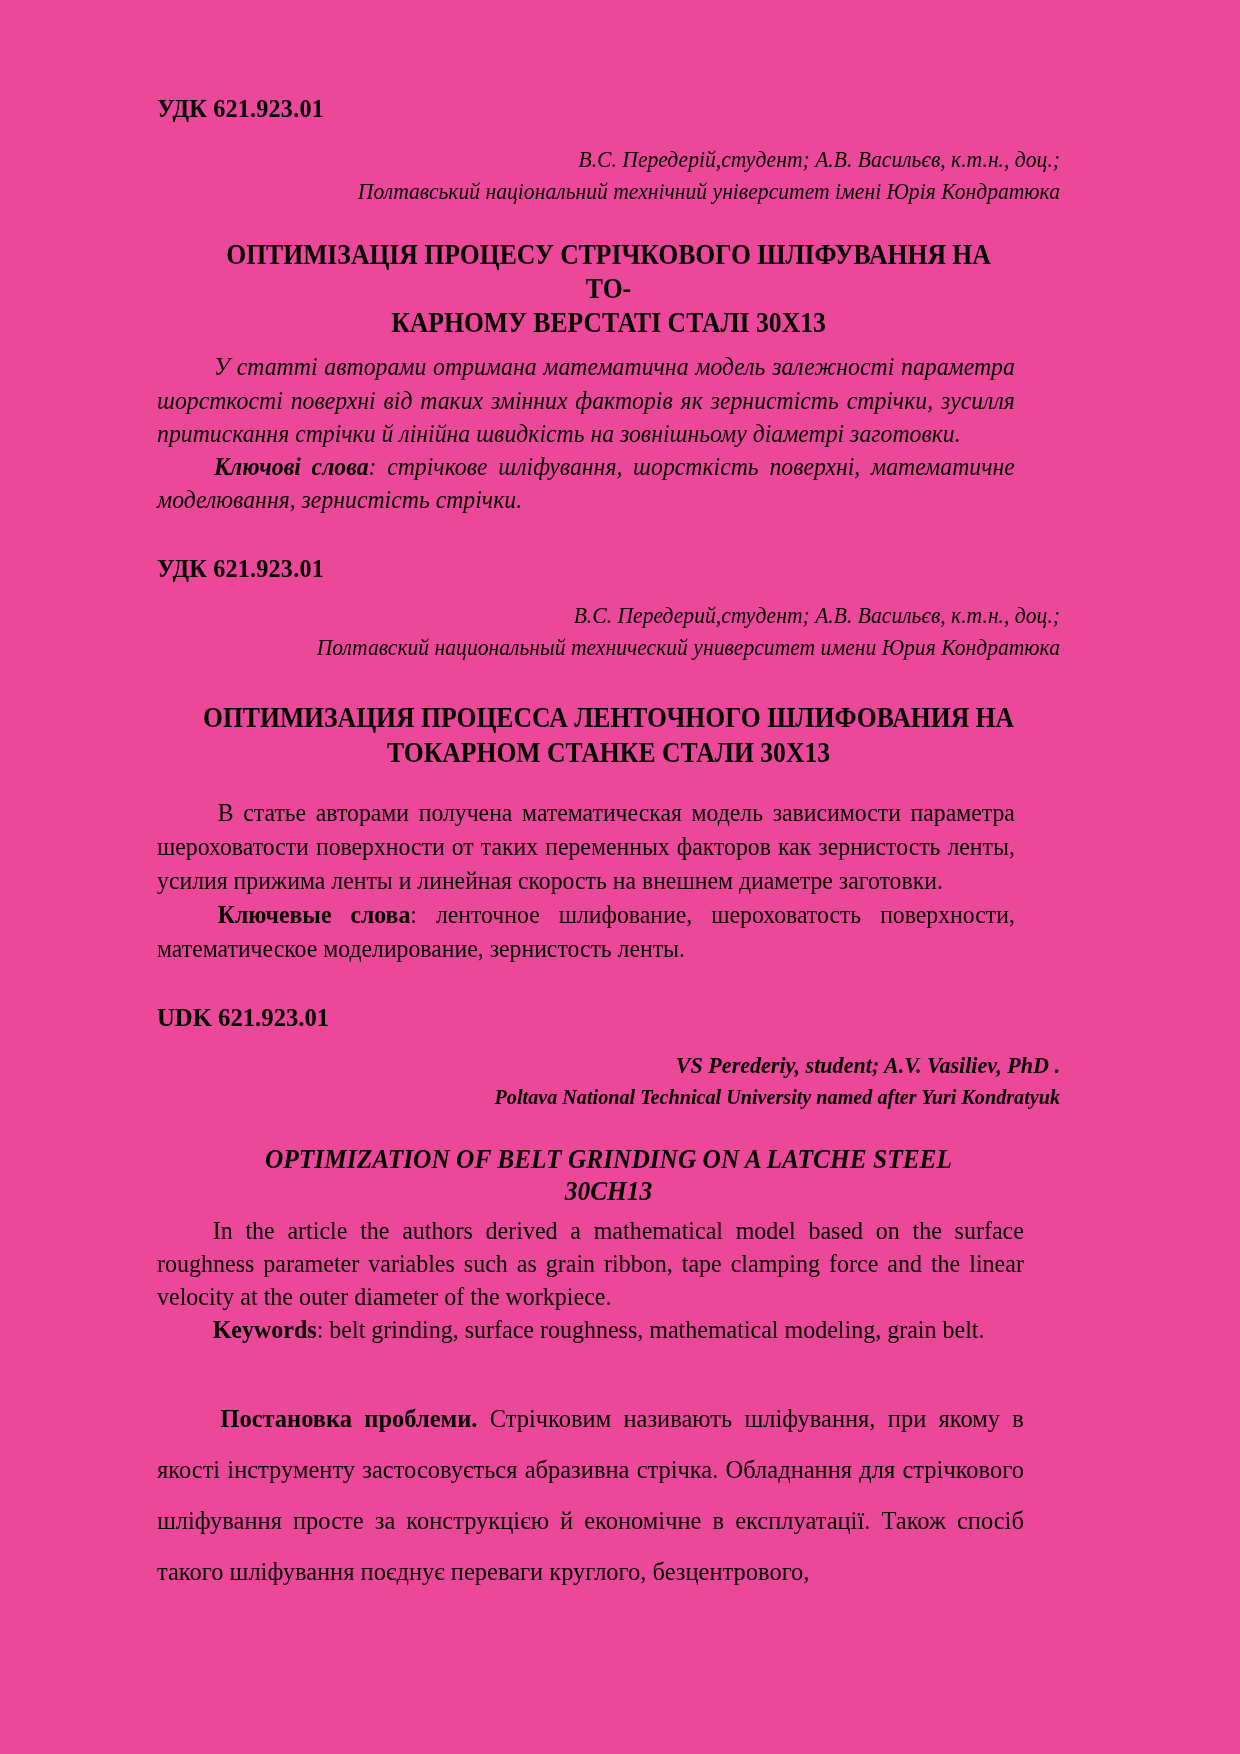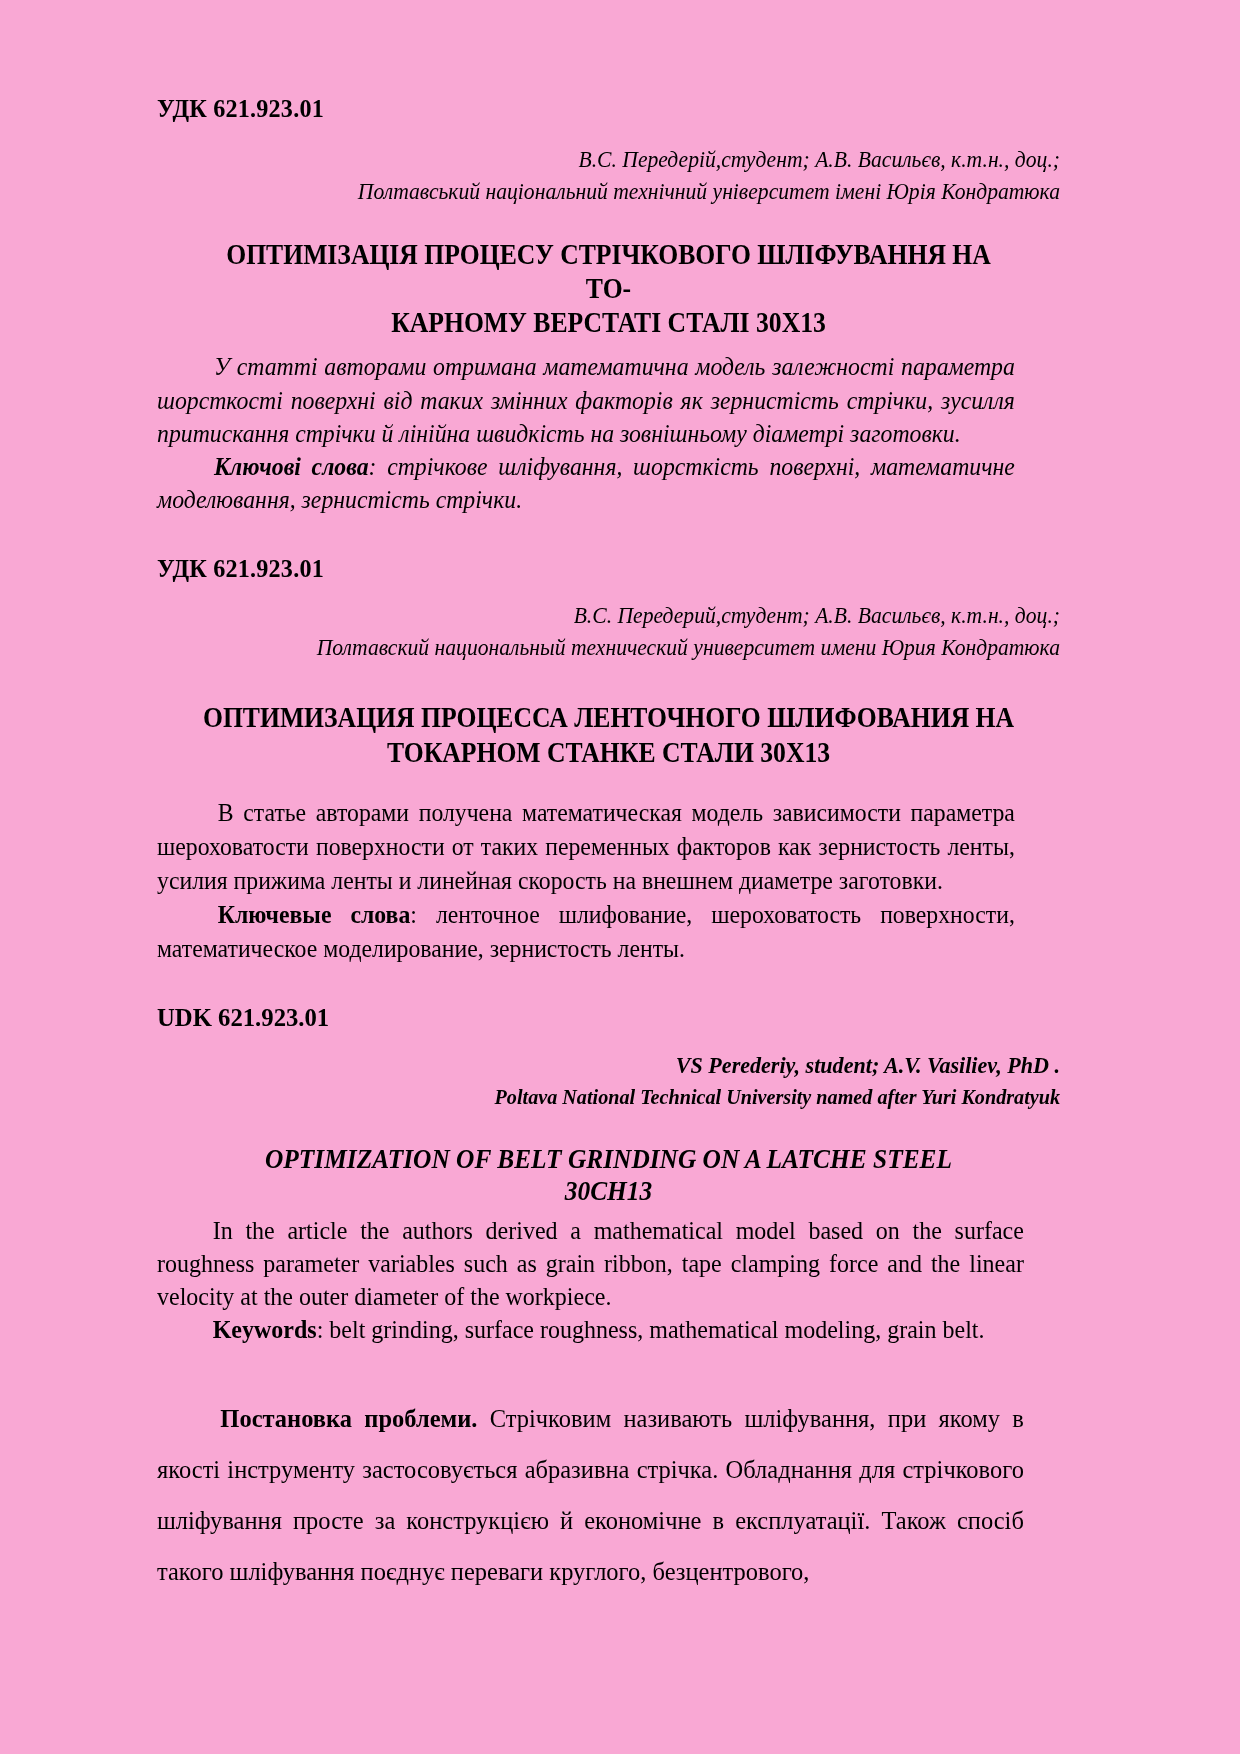--- a/index.html
+++ b/index.html
@@ -14,21 +14,21 @@
     color: #000000;
     -webkit-font-smoothing: antialiased;
   }
 
   .page {
     position: relative;
     width: 1240px;
     height: 1754px;
     box-sizing: border-box;
     padding: 95px 180px 4px 157px;
-    background: #f9a8d4;
+    background: #ec4899;
   }
 
   
   .udk {
     font-weight: bold;
     font-size: 26px;
     letter-spacing: 0.2px;
     line-height: 1.05;
     margin: 0;
     transform: scaleX(0.93);

